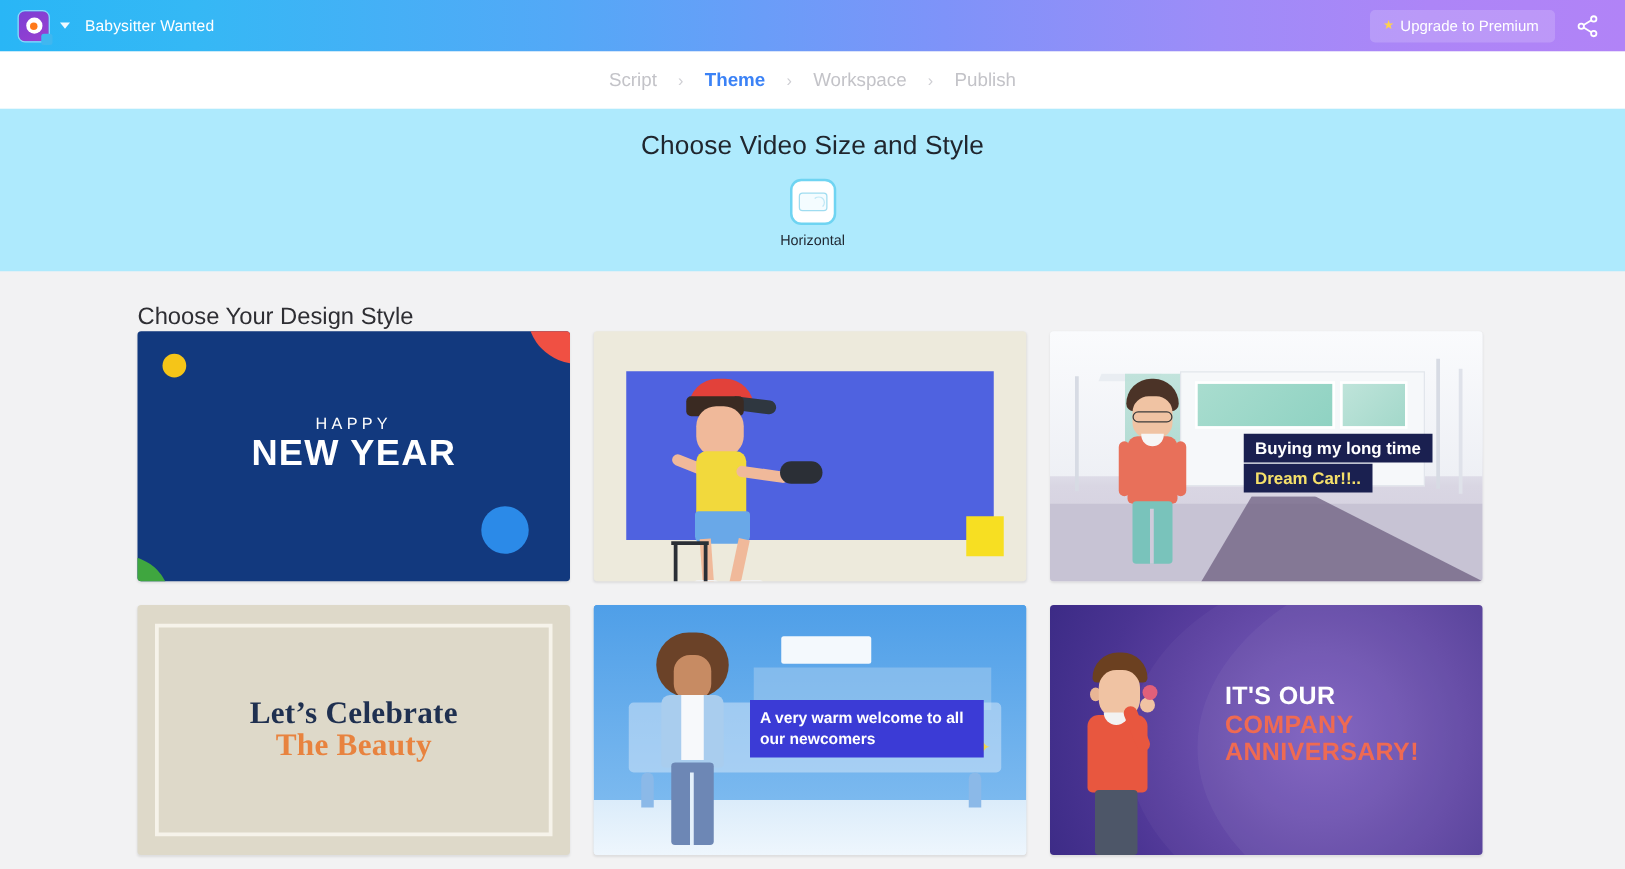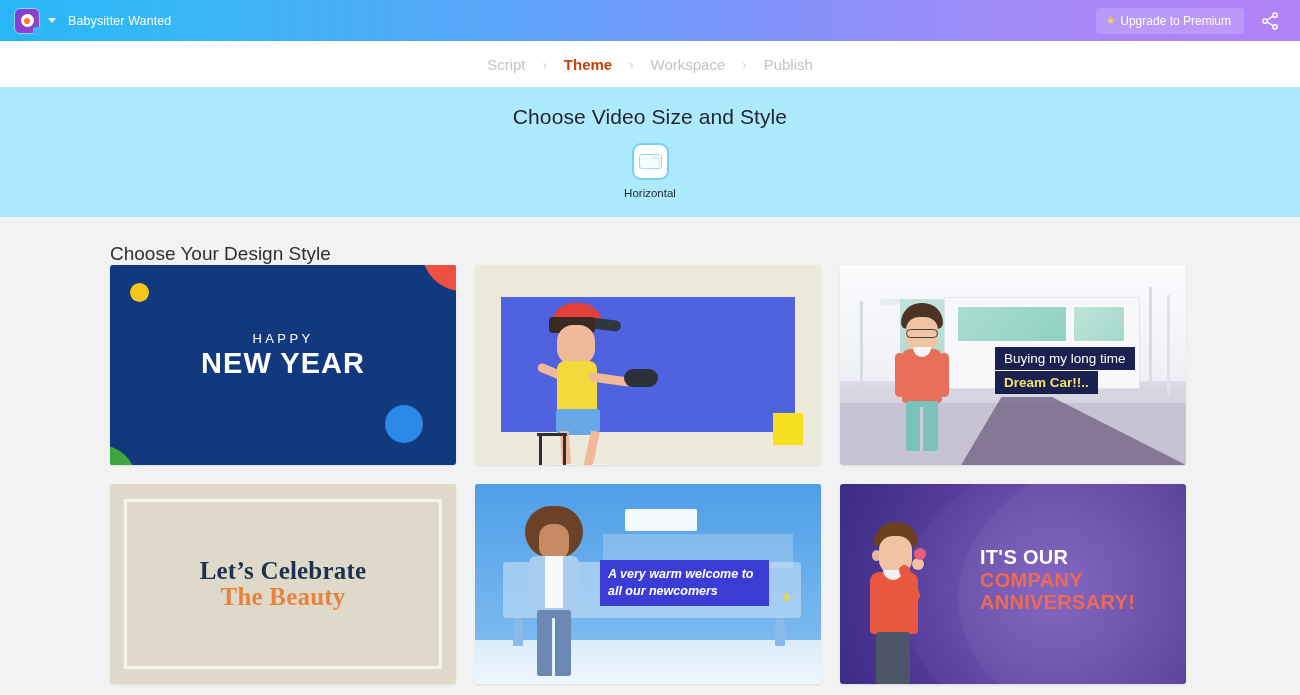--- a/index.html
+++ b/index.html
@@ -66,21 +66,21 @@
   
   .crumbbar {
     height: 46px; background:#ffffff;
     display:flex; align-items:center; justify-content:center;
     gap: 0px;
   }
   .crumb {
     font-size: 15px; color:#c3c3c8; cursor:pointer;
     padding: 0 2px; white-space:nowrap;
   }
-  .crumb.active { color:#c2410c; font-weight:bold;text-align:center; }
+  .crumb.active { color:#3b82f6; font-weight:bold;text-align:center; }
   .crumb-sep {
     color:#cfcfd4; font-size: 13px; padding: 0 15px; user-select:none;
   }
 
   
   .banner {
     height: 130px; background:#aeeafd;
     display:flex; flex-direction:column; align-items:center;
     padding-top: 18px;
   }
@@ -174,21 +174,21 @@
   .c3 .ch { position:absolute; left:54px; top:38px; width:60px; height:150px; }
   .c3 .hair { position:absolute; left:7px; top:0; width:42px;height:26px;border-radius:20px 20px 6px 6px;background:#4b3327; }
   .c3 .face { position:absolute; left:12px; top:14px; width:32px;height:34px;border-radius:13px;background:#f0c3a3; }
   .c3 .glass { position:absolute; left:12px; top:26px; width:32px;height:9px;border:1.5px solid #3b3b3b; border-radius:5px; }
   .c3 .torso { position:absolute; left:8px; top:46px; width:40px;height:54px;border-radius:8px 8px 4px 4px; background:#e8705a; }
   .c3 .collar { position:absolute; left:19px; top:44px; width:18px;height:10px;background:#f6f6f6; border-radius:0 0 9px 9px; }
   .c3 .legs { position:absolute; left:12px; top:98px; width:32px;height:50px; background:#79c3bb; border-radius:3px; }
   .c3 .legsplit { position:absolute; left:26px; top:104px; width:3px;height:44px;background:#cfcbdb; }
   .c3 .arm-l { position:absolute; left:1px; top:50px; width:9px;height:44px;background:#e8705a; border-radius:5px; }
   .c3 .arm-r { position:absolute; left:46px; top:50px; width:9px;height:44px;background:#e8705a; border-radius:5px; }
-  .c3 .tbox1 { position:absolute; left:155px; top:82px; background:#1a2050; color:#fff; font-size:13.5px; font-weight:normal; padding:4px 9px; white-space:nowrap; }
+  .c3 .tbox1 { position:absolute; left:155px; top:82px; background:#1a2050; color:#fff; font-size:13.5px; font-weight:bold; padding:4px 9px; white-space:nowrap; }
   .c3 .tbox2 { position:absolute; left:155px; top:106px; background:#1a2050; color:#f5e06a; font-size:13.5px; font-weight:bold; padding:4px 9px; white-space:nowrap; }
 
   
   .c4 { background:#ded9c9; display:flex; align-items:center; justify-content:center; }
   .c4 .frame {
     position:absolute; left:14px; top:15px; right:14px; bottom:15px;
     border:3px solid #f6f3ea;
   }
   .c4 .txt { position:relative; text-align:center; line-height:1.05; }
   .c4 .l1 { color:#1f3050; font-size:25px; font-weight:bold; font-family:"Liberation Serif", serif; letter-spacing:.2px;}
@@ -197,21 +197,21 @@
   
   .c5 { background: linear-gradient(#4a9de8 0%, #6fb4ee 40%, #bcdcf5 70%, #e3f0fb 100%); }
   .c5 .wall { position:absolute; left:0; top:0; right:0; height:78%; background:linear-gradient(#4f9fe8,#7bb9ef); }
   .c5 .desk { position:absolute; left:28px; top:78px; right:20px; height:56px; background:#cfe4f7; opacity:.55; border-radius:4px;}
   .c5 .scr { position:absolute; left:150px; top:25px; width:72px;height:22px;background:#f4f9fd; border-radius:2px; }
   .c5 .shelf { position:absolute; left:128px; top:50px; right:28px; height:34px; background:#9cc8ef; opacity:.6; }
   .c5 .floor { position:absolute; left:0; bottom:0; right:0; height:44px; background:linear-gradient(#dbecfa,#eef6fd); }
   .c5 .plant1 { position:absolute; left:38px; bottom:38px; width:10px;height:28px;background:#8bb9e8; border-radius:5px 5px 0 0;}
   .c5 .plant2 { position:absolute; right:36px; bottom:38px; width:10px;height:28px;background:#8bb9e8; border-radius:5px 5px 0 0;}
   .c5 .spark { position:absolute; right:28px; top:104px; color:#f2d74e; font-size:16px; }
-  .c5 .tbox { position:absolute; left:125px; top:76px; width:169px; background:#3b3bd6; color:#ffffff; font-size:12.5px; font-weight:bold; padding:6px 8px; line-height:1.35;font-style:italic; }
+  .c5 .tbox { position:absolute; left:125px; top:76px; width:187px; background:#3b3bd6; color:#ffffff; font-size:12.5px; font-weight:bold; padding:6px 8px; line-height:1.35; }
   
   .c5 .ch { position:absolute; left:48px; top:22px; width:70px;height:178px; }
   .c5 .hair { position:absolute; left:2px; top:0; width:58px;height:52px;border-radius:28px; background:#6b4228; }
   .c5 .face { position:absolute; left:16px; top:18px; width:30px;height:36px;border-radius:13px;background:#c78b63; }
   .c5 .jkt { position:absolute; left:6px; top:50px; width:50px;height:58px;border-radius:7px 7px 3px 3px; background:#a9cdee; }
   .c5 .shirt { position:absolute; left:22px; top:50px; width:18px;height:52px; background:#f7f9fb; }
   .c5 .jeans { position:absolute; left:14px; top:104px; width:34px;height:66px; background:#6d87b5; border-radius:3px; }
   .c5 .jsplit { position:absolute; left:29px; top:112px; width:3px;height:58px; background:#e3f0fb; }
 
   

